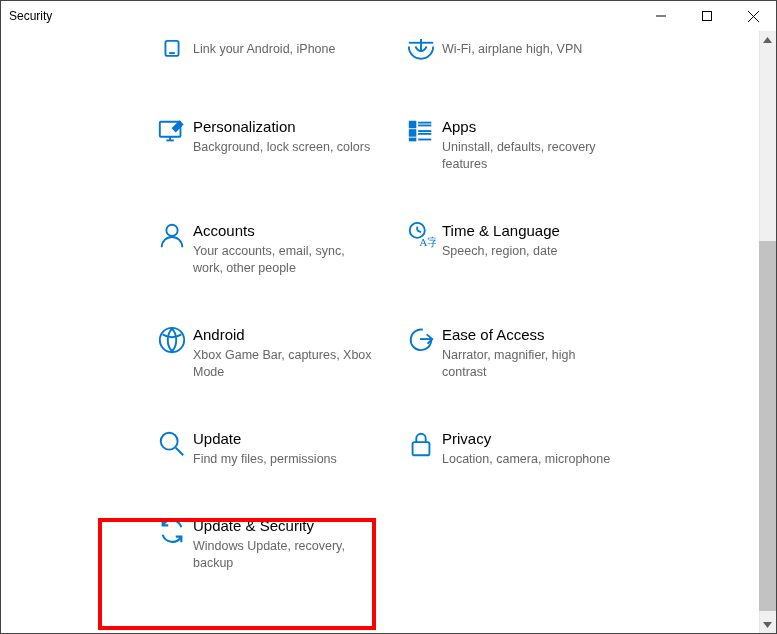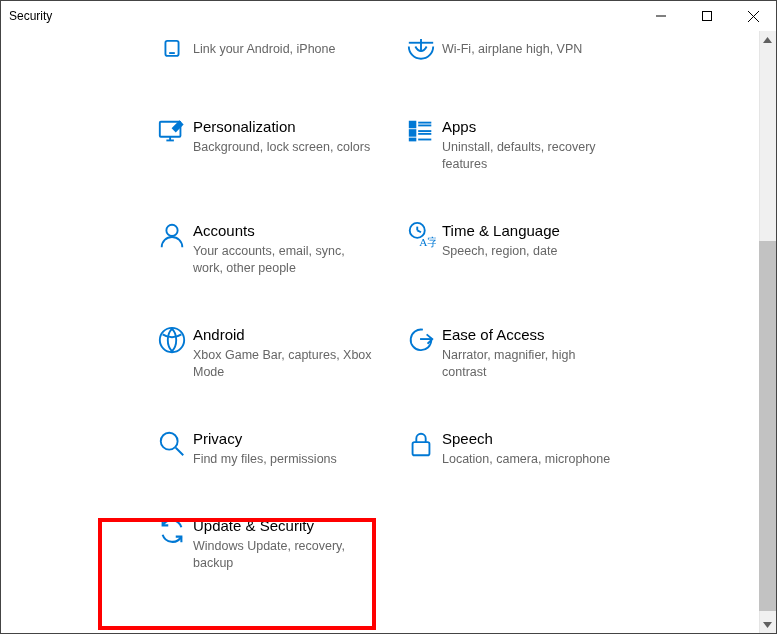--- a/index.html
+++ b/index.html
@@ -286,34 +286,34 @@
       </div>
 
       <div class="tile col-left">
         <div class="iconbox">
           <svg viewBox="0 0 32 32" fill="none" stroke="#0078D4" stroke-width="2">
             <circle cx="13" cy="13" r="9"></circle>
             <line x1="20" y1="20" x2="28" y2="28"></line>
           </svg>
         </div>
         <div class="text">
-          <div class="heading">Privacy</div>
+          <div class="heading">Update</div>
           <div class="sub">Find my files, permissions</div>
         </div>
       </div>
 
       <div class="tile col-right">
         <div class="iconbox">
           <svg viewBox="0 0 32 32" fill="none" stroke="#0078D4" stroke-width="2">
             <rect x="7" y="14" width="18" height="14" rx="2"></rect>
             <path d="M11 14 V10 a5 5 0 0 1 10 0 V14"></path>
           </svg>
         </div>
         <div class="text">
-          <div class="heading">Speech</div>
+          <div class="heading">Privacy</div>
           <div class="sub">Location, camera, microphone</div>
         </div>
       </div>
 
       <div class="tile col-left">
         <div class="iconbox">
           <svg viewBox="0 0 32 32" fill="none" stroke="#0078D4" stroke-width="2.2">
             <path d="M26 12 A11 11 0 0 0 6 10"></path>
             <polyline points="6,4 6,10 12,10" fill="none"></polyline>
             <path d="M6 20 A11 11 0 0 0 26 22"></path>

